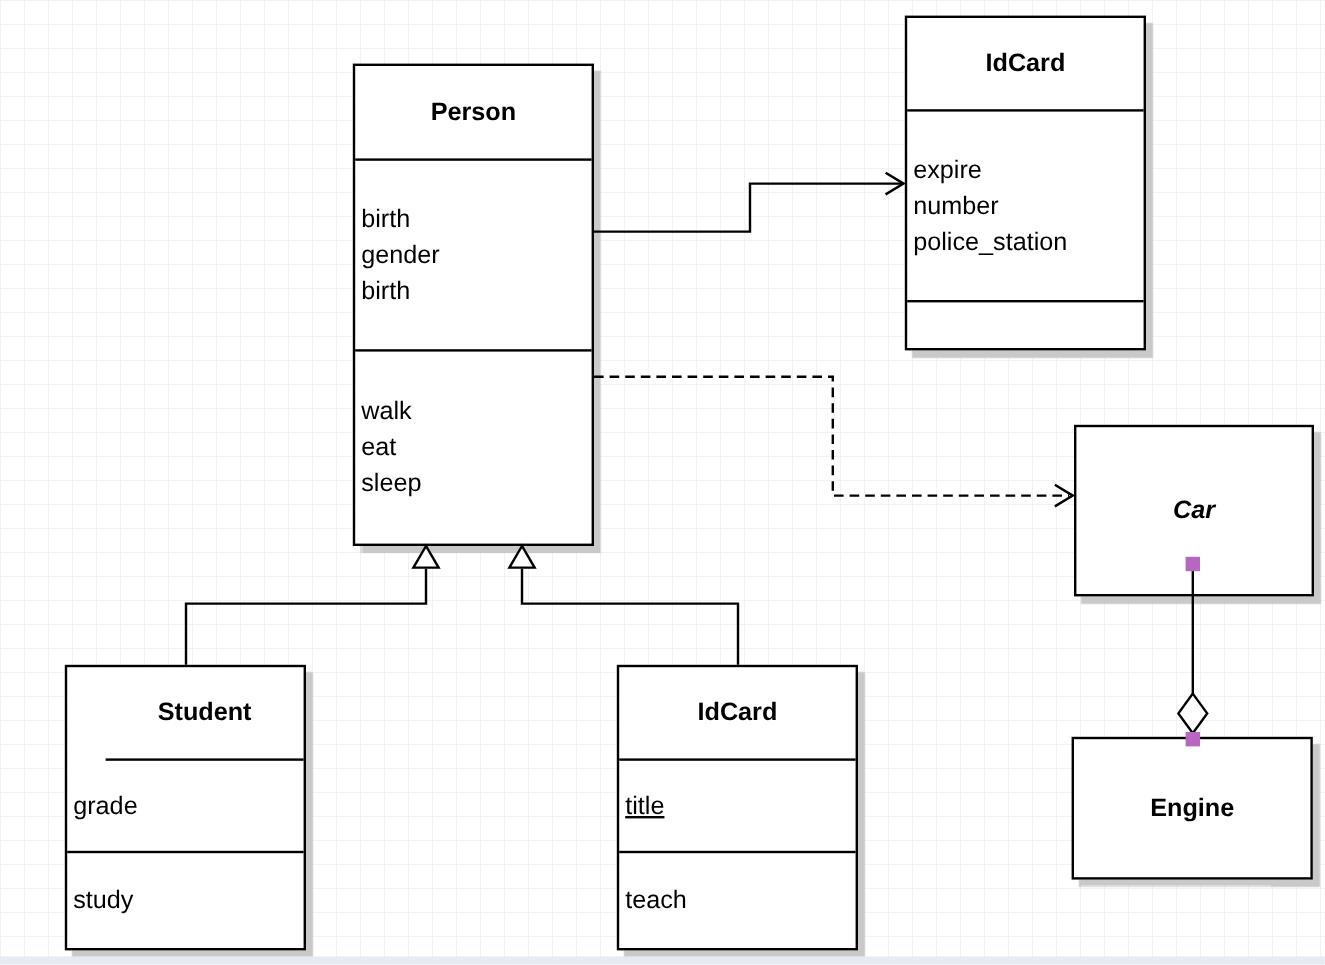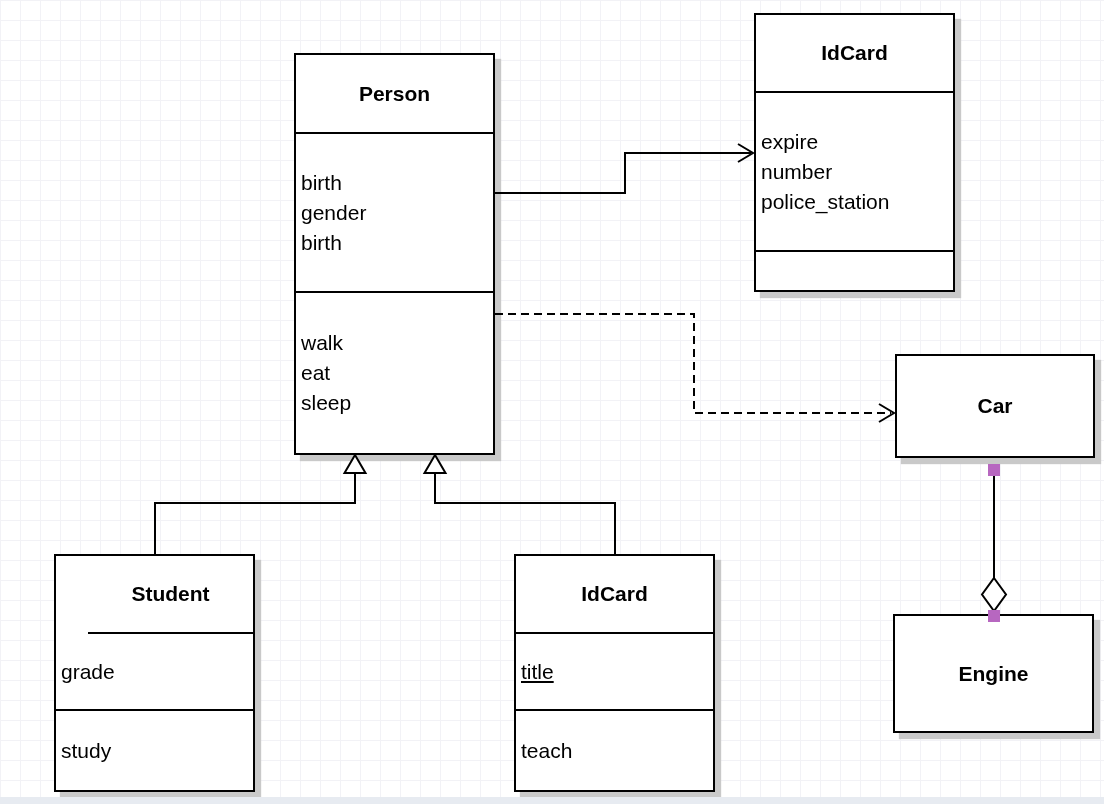--- a/index.html
+++ b/index.html
@@ -68,21 +68,21 @@
   <div class="uml-class" style="left:754px;top:13px;width:201px;height:279px;">
     <div class="uml-title" style="height:78px;">IdCard</div>
     <div class="uml-section" style="height:159px;">
       <div class="member">expire</div>
       <div class="member">number</div>
       <div class="member">police_station</div>
     </div>
     <div class="uml-section last"></div>
   </div>
 
-  <div class="uml-class" style="left:895px;top:354px;width:200px;height:104px;">
+  <div class="uml-class" style="left:895px;top:354px;width:200px;height:143px;font-style:italic;">
     <div class="uml-title only">Car</div>
   </div>
 
   <div class="uml-class" style="left:893px;top:614px;width:201px;height:119px;">
     <div class="uml-title only">Engine</div>
   </div>
 
   <div class="uml-class" style="left:54px;top:554px;width:201px;height:238px;">
     <div class="uml-title" style="height:78px;margin-left:32px;">Student</div>
     <div class="uml-section" style="height:77px;">

